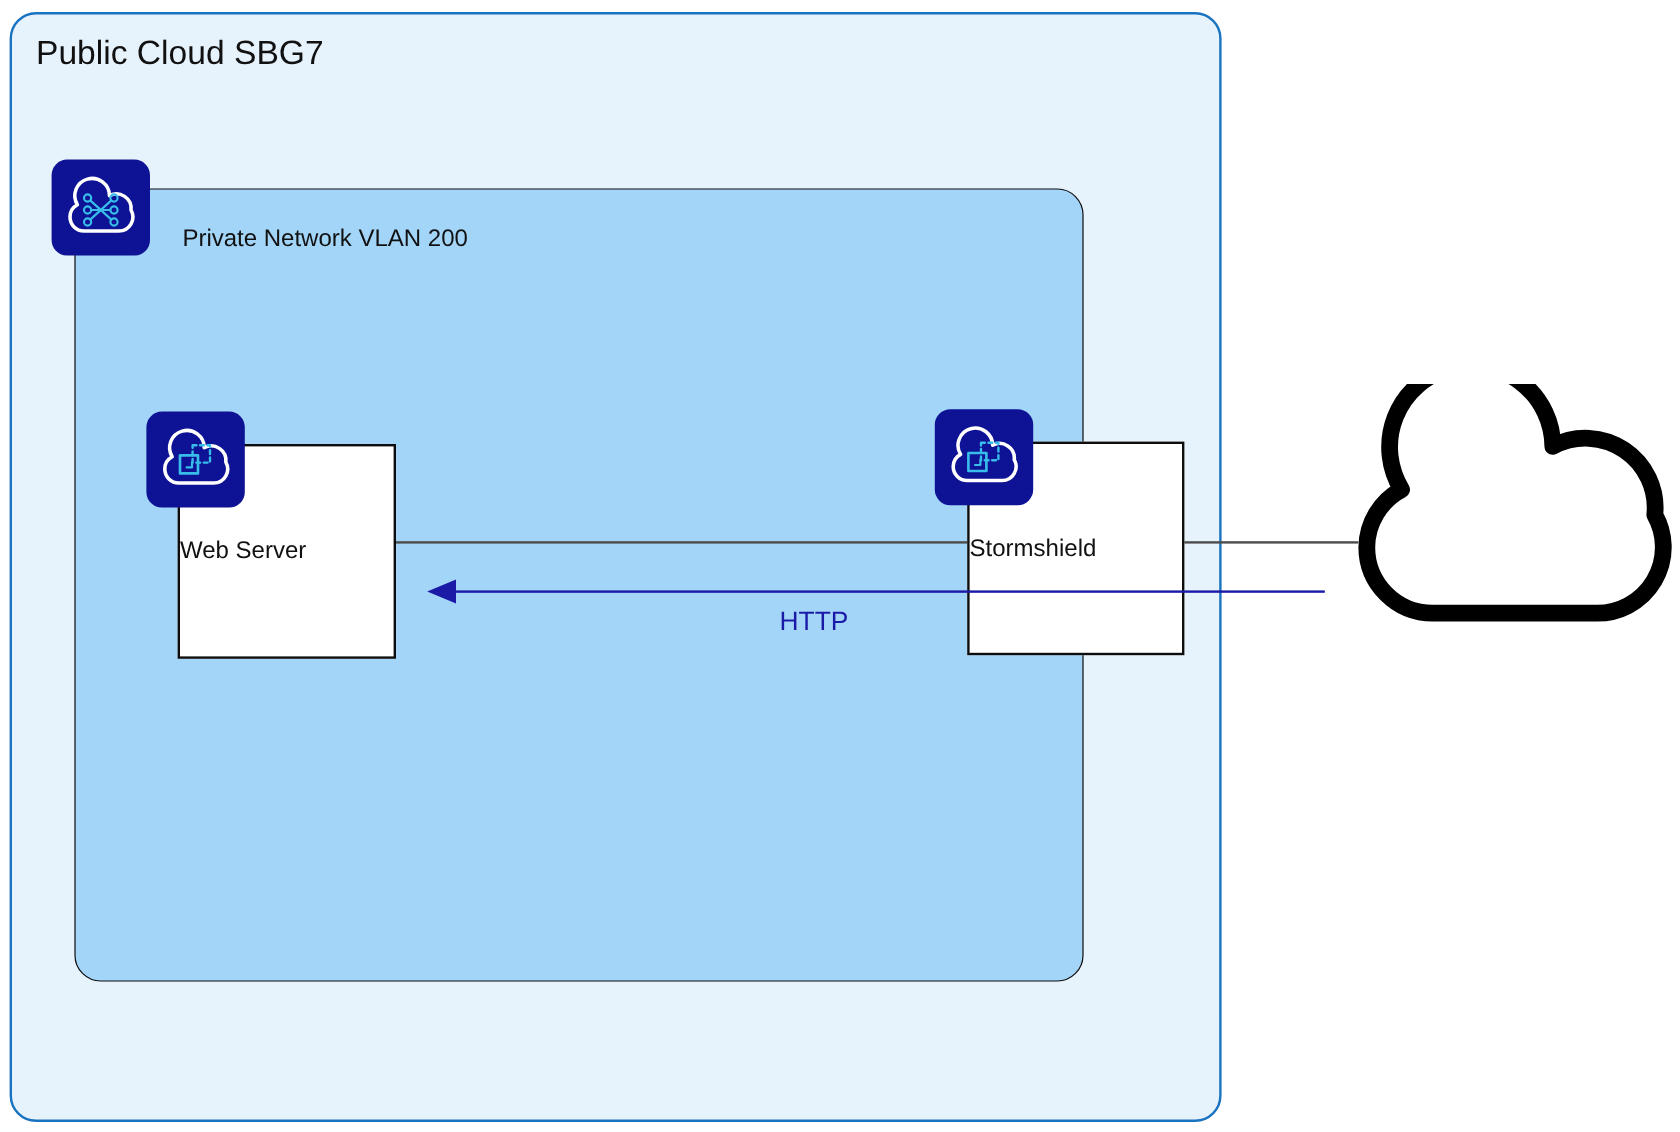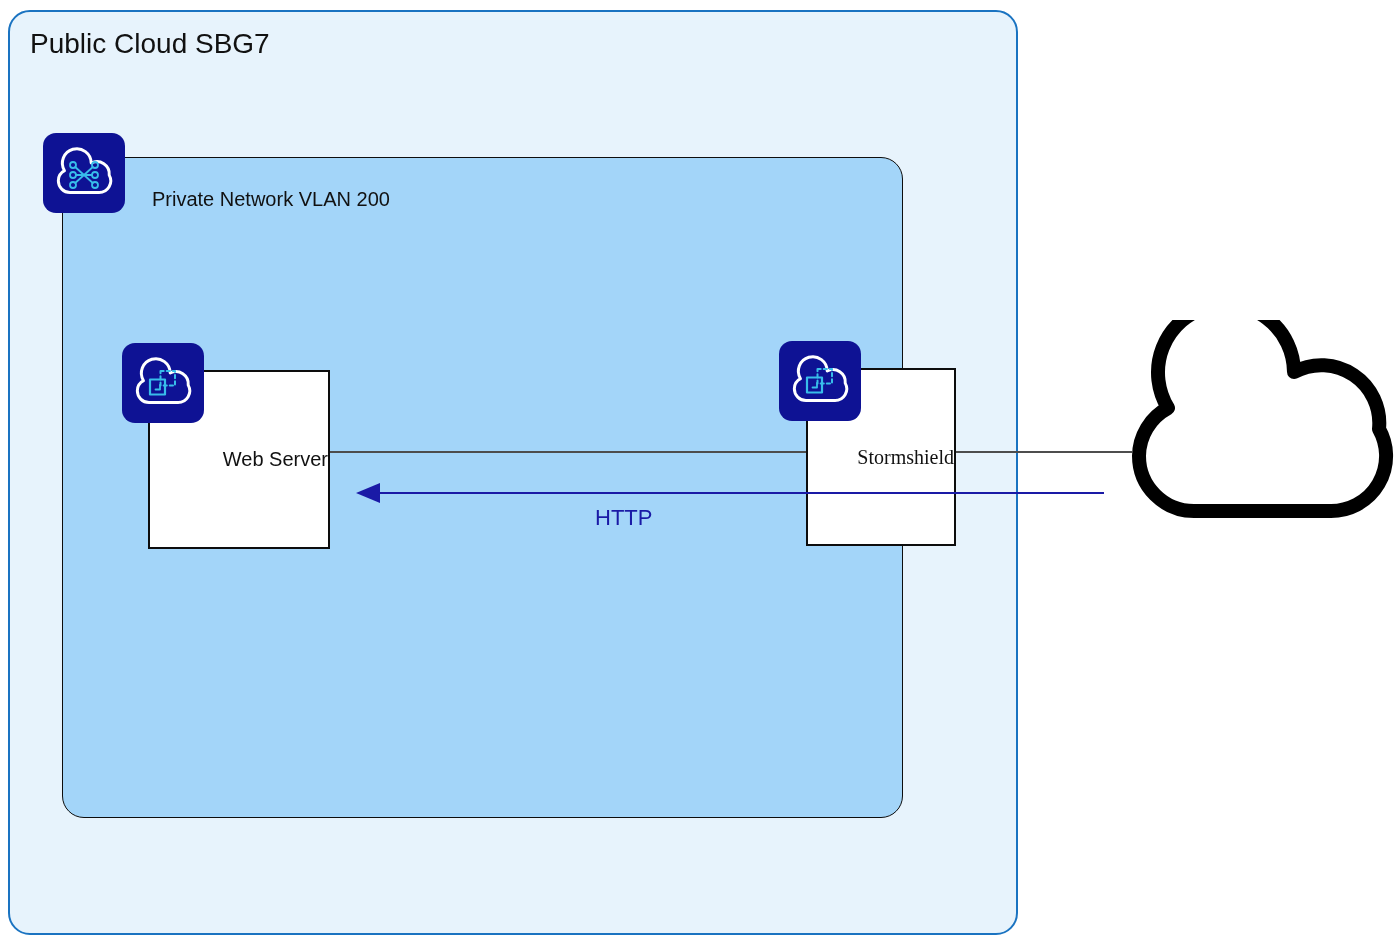--- a/index.html
+++ b/index.html
@@ -18,39 +18,39 @@
   .outer-title{position:absolute;left:30px;top:28px;font-size:28px;color:var(--text);z-index:2;white-space:nowrap;}
 
   .inner-box{position:absolute;left:62px;top:157px;width:841px;height:661px;
     background:var(--inner-fill);border:1.5px solid var(--inner-border);border-radius:22px;z-index:2;}
   .inner-title{position:absolute;left:152px;top:176px;font-size:20px;color:var(--text);z-index:3;white-space:nowrap;margin-top:12px;}
 
   .link-line{position:absolute;left:330px;top:451px;width:802px;height:0;
     border-top:2px solid var(--link);z-index:3;}
 
   .node{position:absolute;background:var(--node-fill);border:2px solid var(--node-border);
-    display:flex;align-items:center;justify-content:flex-end;z-index:4;}
+    display:flex;align-items:center;justify-content:flex-start;z-index:4;}
   .node span{font-size:20px;color:var(--text);white-space:nowrap;}
   .node.web-server{left:148px;top:370px;width:182px;height:179px;}
-  .node.stormshield{left:806px;top:368px;width:150px;height:178px;font-family:Liberation Serif, serif;}
+  .node.stormshield{left:806px;top:368px;width:181px;height:178px;}
 
   .badge{position:absolute;width:82px;height:80px;background:var(--icon-bg);border-radius:13px;z-index:5;}
   .badge.vlan{left:43px;top:133px;}
   .badge.ws{left:122px;top:343px;}
   .badge.ss{left:779px;top:341px;}
   .badge svg{display:block;width:82px;height:80px;}
   .wcloud{fill:none;stroke:var(--icon-white);stroke-width:14;stroke-linejoin:round;stroke-linecap:round;}
   .cyan-stroke{fill:none;stroke:var(--icon-cyan);stroke-linecap:round;stroke-linejoin:round;}
 
   .arrow-line{position:absolute;left:380px;top:492px;width:724px;height:0;
     border-top:2.5px solid var(--arrow);z-index:7;}
   .arrow-head{position:absolute;left:356px;top:483px;width:0;height:0;z-index:7;
     border-top:10px solid transparent;border-bottom:10px solid transparent;
     border-right:24px solid var(--arrow);}
-  .arrow-label{position:absolute;left:595px;top:505px;width:130px;text-align:left;
+  .arrow-label{position:absolute;left:577px;top:505px;width:130px;text-align:right;
     font-size:22px;color:var(--arrow);z-index:7;}
 
   .internet{position:absolute;left:1128px;top:320px;z-index:2;}
   .internet svg{display:block;}
   .bigcloud{fill:#ffffff;stroke:var(--cloud);stroke-width:14;stroke-linejoin:round;stroke-linecap:round;}
 </style>
 </head>
 <body>
 
 <div class="canvas">

